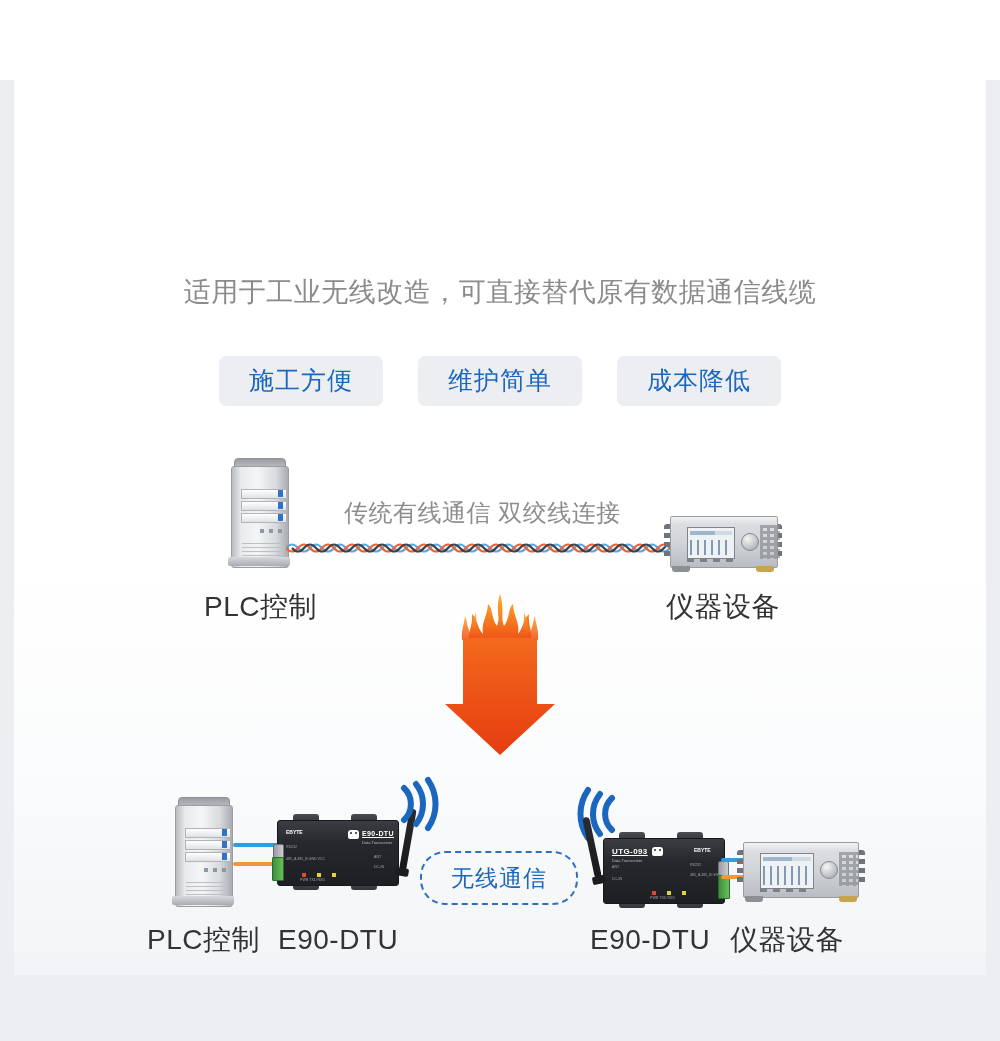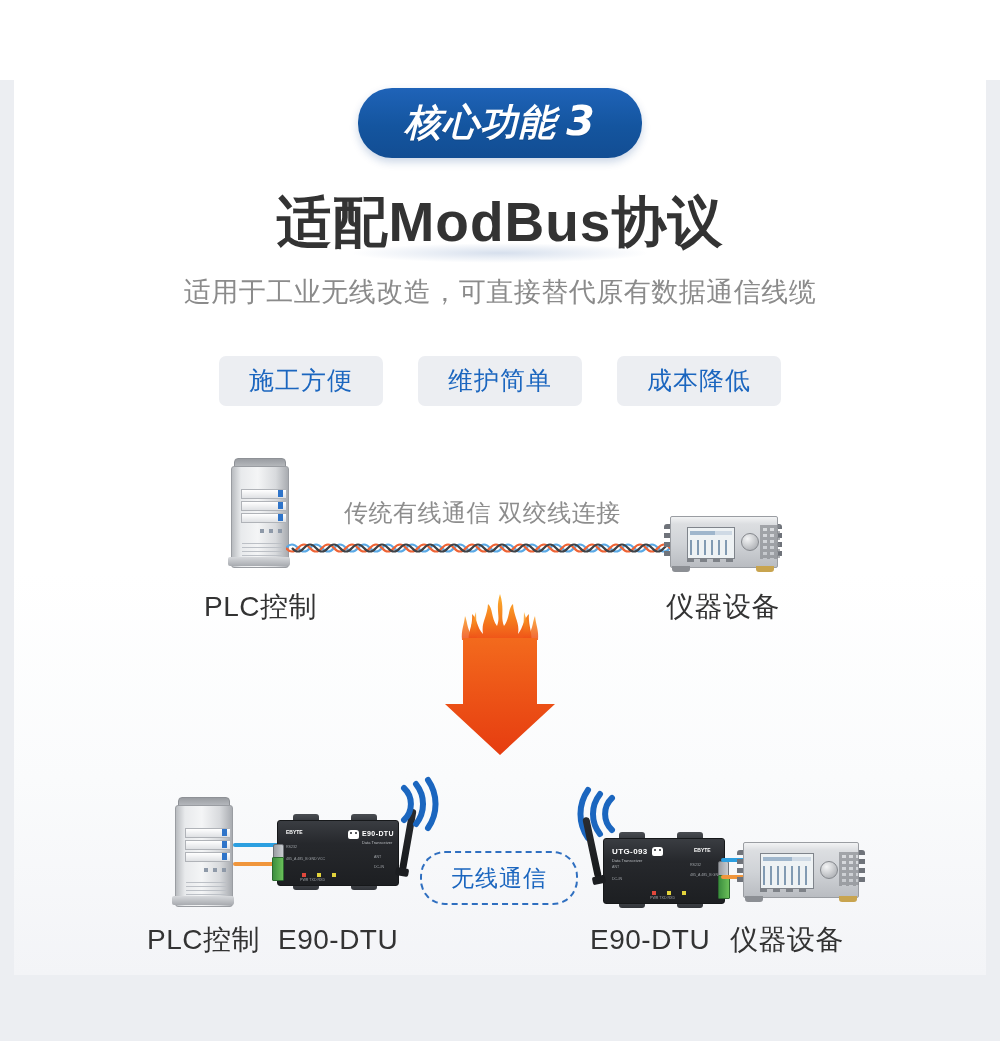--- a/index.html
+++ b/index.html
@@ -339,20 +339,21 @@
   .dtu .tab.b1 { left: 16px; bottom: 2px; }
   .dtu .tab.b2 { left: 74px; bottom: 2px; }
   .dtu .brand {
     position: absolute;
     color: #ffffff;
     font-size: 7px;
     font-weight: 700;
     letter-spacing: .4px;
     line-height: 8px;
     white-space: nowrap;
+    text-decoration: underline;
   }
   .dtu .brandsub {
     position: absolute;
     color: #b9bcc0;
     font-size: 4px;
     line-height: 5px;
     white-space: nowrap;
   }
   .dtu .logo {
     position: absolute;
@@ -463,28 +464,21 @@
 <body>
 
 <div id="page">
 
   <div class="rail rail-left"></div>
   <div class="rail rail-right"></div>
   <div class="rail rail-bottom"></div>
 
   <div class="stage"></div>
 
-  <div id="ribbon-wrap">
-    <div class="ribbon">
-      <span class="ribbon-text">核心功能</span><span class="ribbon-text ribbon-num">3</span>
-    </div>
-    <div class="ribbon-shadow"></div>
-  </div>
-
-  <div id="headline">适配ModBus协议</div>
+
   <div id="subhead">适用于工业无线改造，可直接替代原有数据通信线缆</div>
 
   <div id="chips">
     <div class="chip">施工方便</div>
     <div class="chip">维护简单</div>
     <div class="chip">成本降低</div>
   </div>
 
   <div id="row-top">
 

